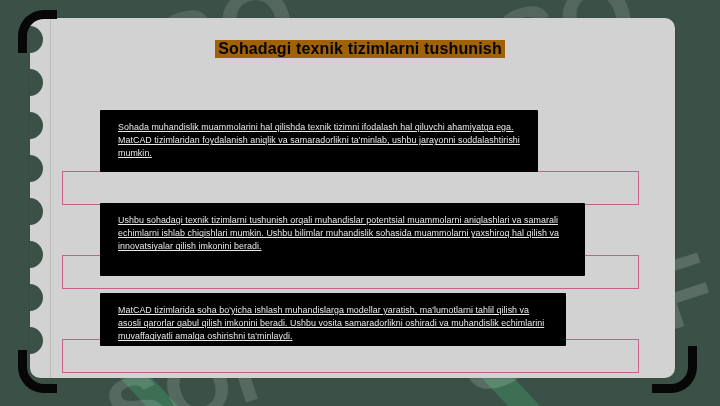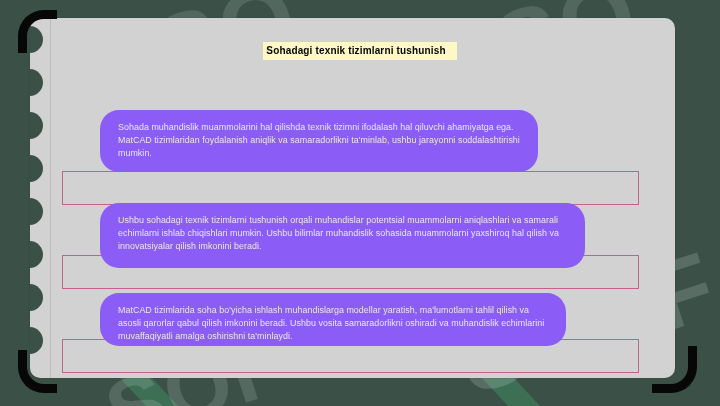--- a/index.html
+++ b/index.html
@@ -113,49 +113,50 @@
   .pink-box {
     position: absolute;
     border: 1.6px solid #c8608b;
     background: transparent;
     z-index: 4;
   }
 
   
   .text-panel {
     position: absolute;
-    background: #8b5cf6;
-    border-radius: 19px;
+    background: #000000;
+    border-radius: 1px;
     color: #e9e9e9;
     z-index: 5;
     box-sizing: border-box;
     padding: 11px 16px 12px 18px;
     font-size: 8.9px;
     line-height: 13.2px;
     letter-spacing: 0.05px;
+    text-decoration: underline;
   }
   .text-panel p { margin: 0; }
 
   
   #title-wrap {
     position: absolute;
     left: 0;
     top: 40px;
     width: 720px;
     text-align: center;
     z-index: 5;
   }
   #title {
     display: inline-block;
-    background: #fef9c3;
+    background: #a16207;
     color: #050505;
     font-weight: 700;
-    font-size: 10px;
+    font-size: 16px;
     letter-spacing: 0.15px;
-    padding: 2px 11px 3px 3px;
+    padding: 2px 3px 3px 3px;
     line-height: 13px;
   }
 </style>
 </head>
 <body>
 
 <div id="stage">
 
   <div class="wm-layer">
     <svg class="wm-chev" style="left:98px; top:44px;" width="120" height="110" viewBox="0 0 120 110">
@@ -193,21 +194,21 @@
   </div>
 
   <div class="pink-box" style="left:62px;  top:171px; width:575px; height:32px;"></div>
   <div class="pink-box" style="left:62px;  top:255px; width:575px; height:32px;"></div>
   <div class="pink-box" style="left:62px;  top:339px; width:575px; height:32px;"></div>
 
   <div class="text-panel" style="left:100px; top:110px; width:438px; height:62px;">
     <p>Sohada muhandislik muammolarini hal qilishda texnik tizimni ifodalash hal qiluvchi ahamiyatga ega. MatCAD tizimlaridan foydalanish aniqlik va samaradorlikni ta'minlab, ushbu jarayonni soddalashtirishi mumkin.</p>
   </div>
 
-  <div class="text-panel" style="left:100px; top:203px; width:485px; height:65px;">
+  <div class="text-panel" style="left:100px; top:203px; width:485px; height:73px;">
     <p>Ushbu sohadagi texnik tizimlarni tushunish orqali muhandislar potentsial muammolarni aniqlashlari va samarali echimlarni ishlab chiqishlari mumkin. Ushbu bilimlar muhandislik sohasida muammolarni yaxshiroq hal qilish va innovatsiyalar qilish imkonini beradi.</p>
   </div>
 
   <div class="text-panel" style="left:100px; top:293px; width:466px; height:53px;">
     <p>MatCAD tizimlarida soha bo'yicha ishlash muhandislarga modellar yaratish, ma'lumotlarni tahlil qilish va asosli qarorlar qabul qilish imkonini beradi. Ushbu vosita samaradorlikni oshiradi va muhandislik echimlarini muvaffaqiyatli amalga oshirishni ta'minlaydi.</p>
   </div>
 
   <div id="title-wrap">
     <span id="title">Sohadagi texnik tizimlarni tushunish</span>
   </div>

